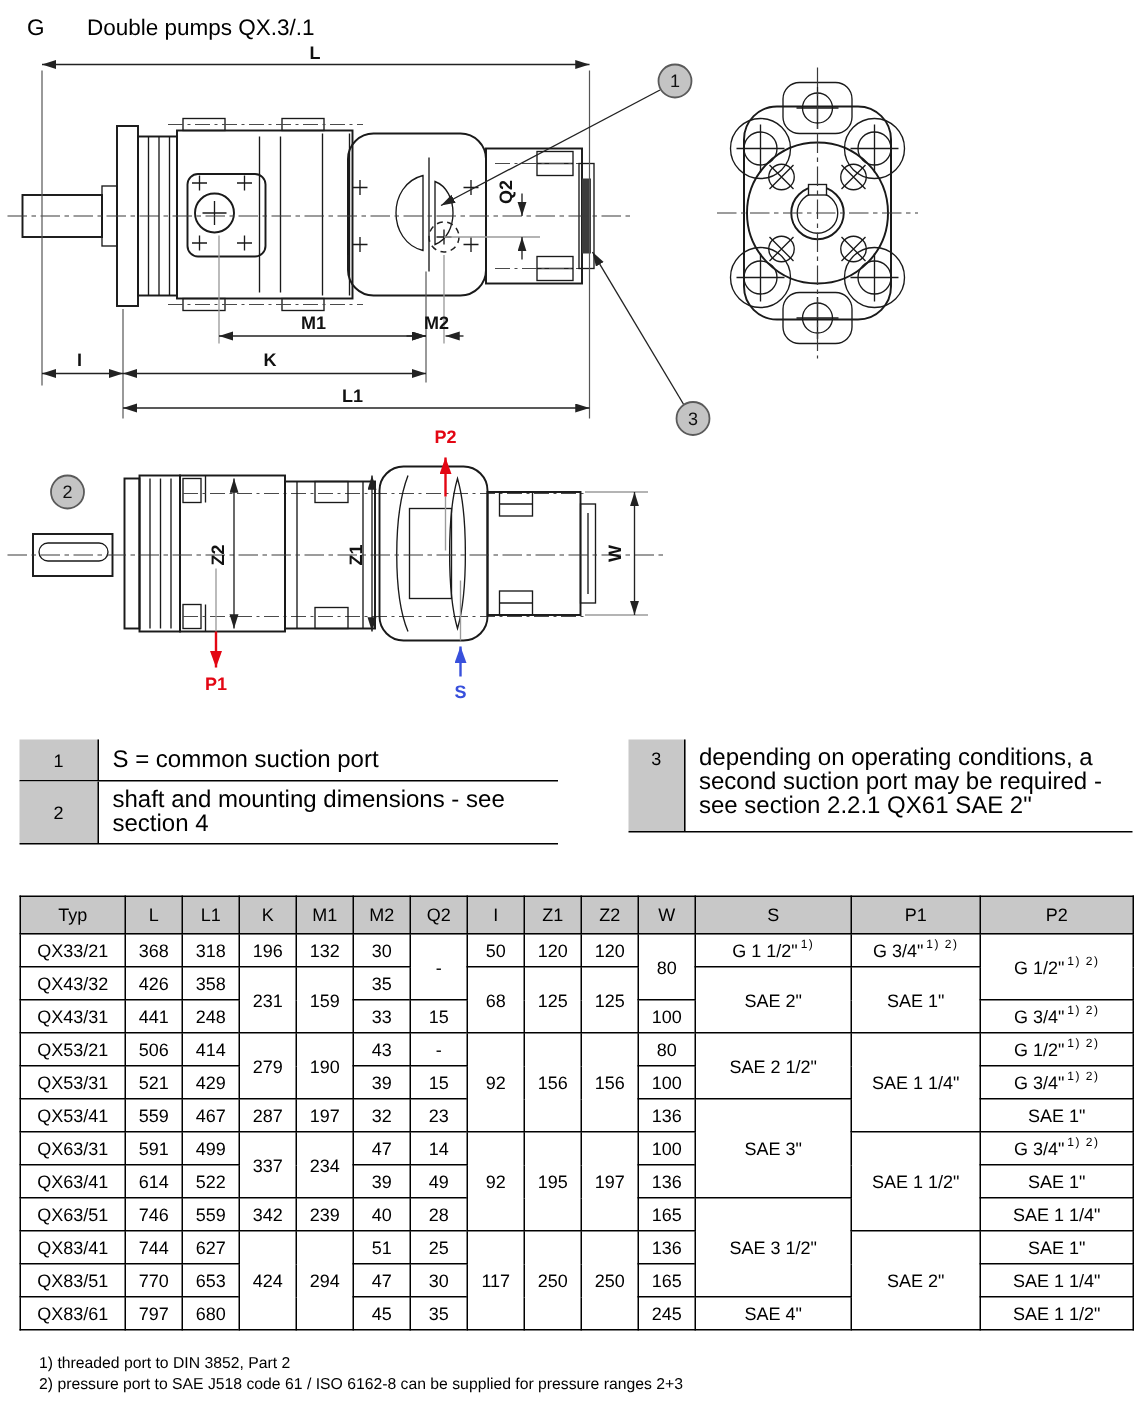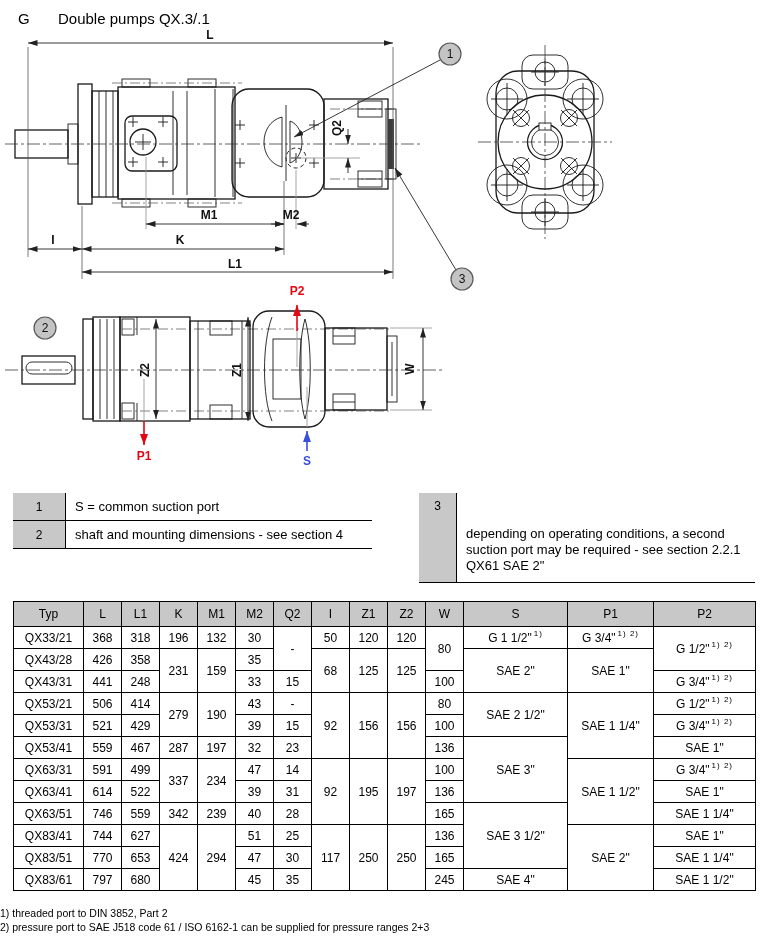--- a/index.html
+++ b/index.html
@@ -31,32 +31,32 @@
 
   
   .notes-row{display:flex;margin:12px 0 0 13px;align-items:flex-start;}
   .note-block{border-bottom:0;}
   .note-block.left{width:359px;}
   .note-block.right{width:336px;margin-left:47px;}
   .note-line{display:flex;border-bottom:1px solid #000;}
   .note-num{width:52px;min-height:27px;background:#c8c8c8;border-right:1px solid #000;
     display:flex;align-items:center;justify-content:center;font-size:12px;flex-shrink:0;}
   .note-block.right .note-num{width:37px;align-items:flex-start;padding-top:6px;}
-  .note-text{flex:1;padding:5px 8px 4px 9px;font-size:13px;line-height:16px;display:flex;align-items:center;}
-  .note-block.right .note-text{align-items:flex-start;min-height:52px;margin-top:28px;}
-
-  
-  table.dims{border-collapse:collapse;table-layout:fixed;width:742px;margin:18px 0 0 13px;}
+  .note-text{flex:1;padding:5px 8px 4px 9px;font-size:16px;line-height:16px;display:flex;align-items:center;}
+  .note-block.right .note-text{align-items:flex-start;min-height:52px;}
+
+  
+  table.dims{border-collapse:collapse;table-layout:fixed;width:742px;margin:34px 0 0 13px;}
   table.dims th,table.dims td{border:1px solid #000;text-align:center;font-size:12px;padding:0 1px;}
   table.dims th{background:#c8c8c8;height:24px;font-weight:normal;}
   table.dims td{height:21px;}
   table.dims sup{font-size:8px;position:relative;top:-1px;margin-left:2px;letter-spacing:1px;}
 
   
-  .footnotes{margin:15px 0 0 0;font-size:10.5px;line-height:14px;}
+  .footnotes{margin:15px 0 0 26px;font-size:10.5px;line-height:14px;}
 </style>
 </head>
 <body>
 
 <div class="titlebar">
   <span class="sec">G</span>
   <span>Double pumps QX.3/.1</span>
 </div>
 
 <div class="drawarea">
@@ -345,21 +345,21 @@
         <td rowspan="2"><span>-</span></td>
         <td><span>50</span></td>
         <td><span>120</span></td>
         <td><span>120</span></td>
         <td rowspan="2"><span>80</span></td>
         <td><span>G 1 1/2"</span><sup>1)</sup></td>
         <td><span>G 3/4"</span><sup>1) 2)</sup></td>
         <td rowspan="2"><span>G 1/2"</span><sup>1) 2)</sup></td>
       </tr>
       <tr>
-        <td><span>QX43/28</span></td>
+        <td><span>QX43/32</span></td>
         <td><span>426</span></td>
         <td><span>358</span></td>
         <td rowspan="2"><span>231</span></td>
         <td rowspan="2"><span>159</span></td>
         <td><span>35</span></td>
         <td rowspan="2"><span>68</span></td>
         <td rowspan="2"><span>125</span></td>
         <td rowspan="2"><span>125</span></td>
         <td rowspan="2"><span>SAE 2"</span></td>
         <td rowspan="2"><span>SAE 1"</span></td>
@@ -423,21 +423,21 @@
         <td rowspan="3"><span>197</span></td>
         <td><span>100</span></td>
         <td rowspan="3"><span>SAE 1 1/2"</span></td>
         <td><span>G 3/4"</span><sup>1) 2)</sup></td>
       </tr>
       <tr>
         <td><span>QX63/41</span></td>
         <td><span>614</span></td>
         <td><span>522</span></td>
         <td><span>39</span></td>
-        <td><span>31</span></td>
+        <td><span>49</span></td>
         <td><span>136</span></td>
         <td><span>SAE 1"</span></td>
       </tr>
       <tr>
         <td><span>QX63/51</span></td>
         <td><span>746</span></td>
         <td><span>559</span></td>
         <td><span>342</span></td>
         <td><span>239</span></td>
         <td><span>40</span></td>
@@ -478,14 +478,14 @@
         <td><span>35</span></td>
         <td><span>245</span></td>
         <td><span>SAE 4"</span></td>
         <td><span>SAE 1 1/2"</span></td>
       </tr>
     </tbody>
 </table>
 
 <div class="footnotes">
   <div>1) threaded port to DIN 3852, Part 2</div>
-  <div>2) pressure port to SAE J518 code 61 / ISO 6162-1 can be supplied for pressure ranges 2+3</div>
+  <div>2) pressure port to SAE J518 code 61 / ISO 6162-8 can be supplied for pressure ranges 2+3</div>
 </div>
 
 </body></html>

